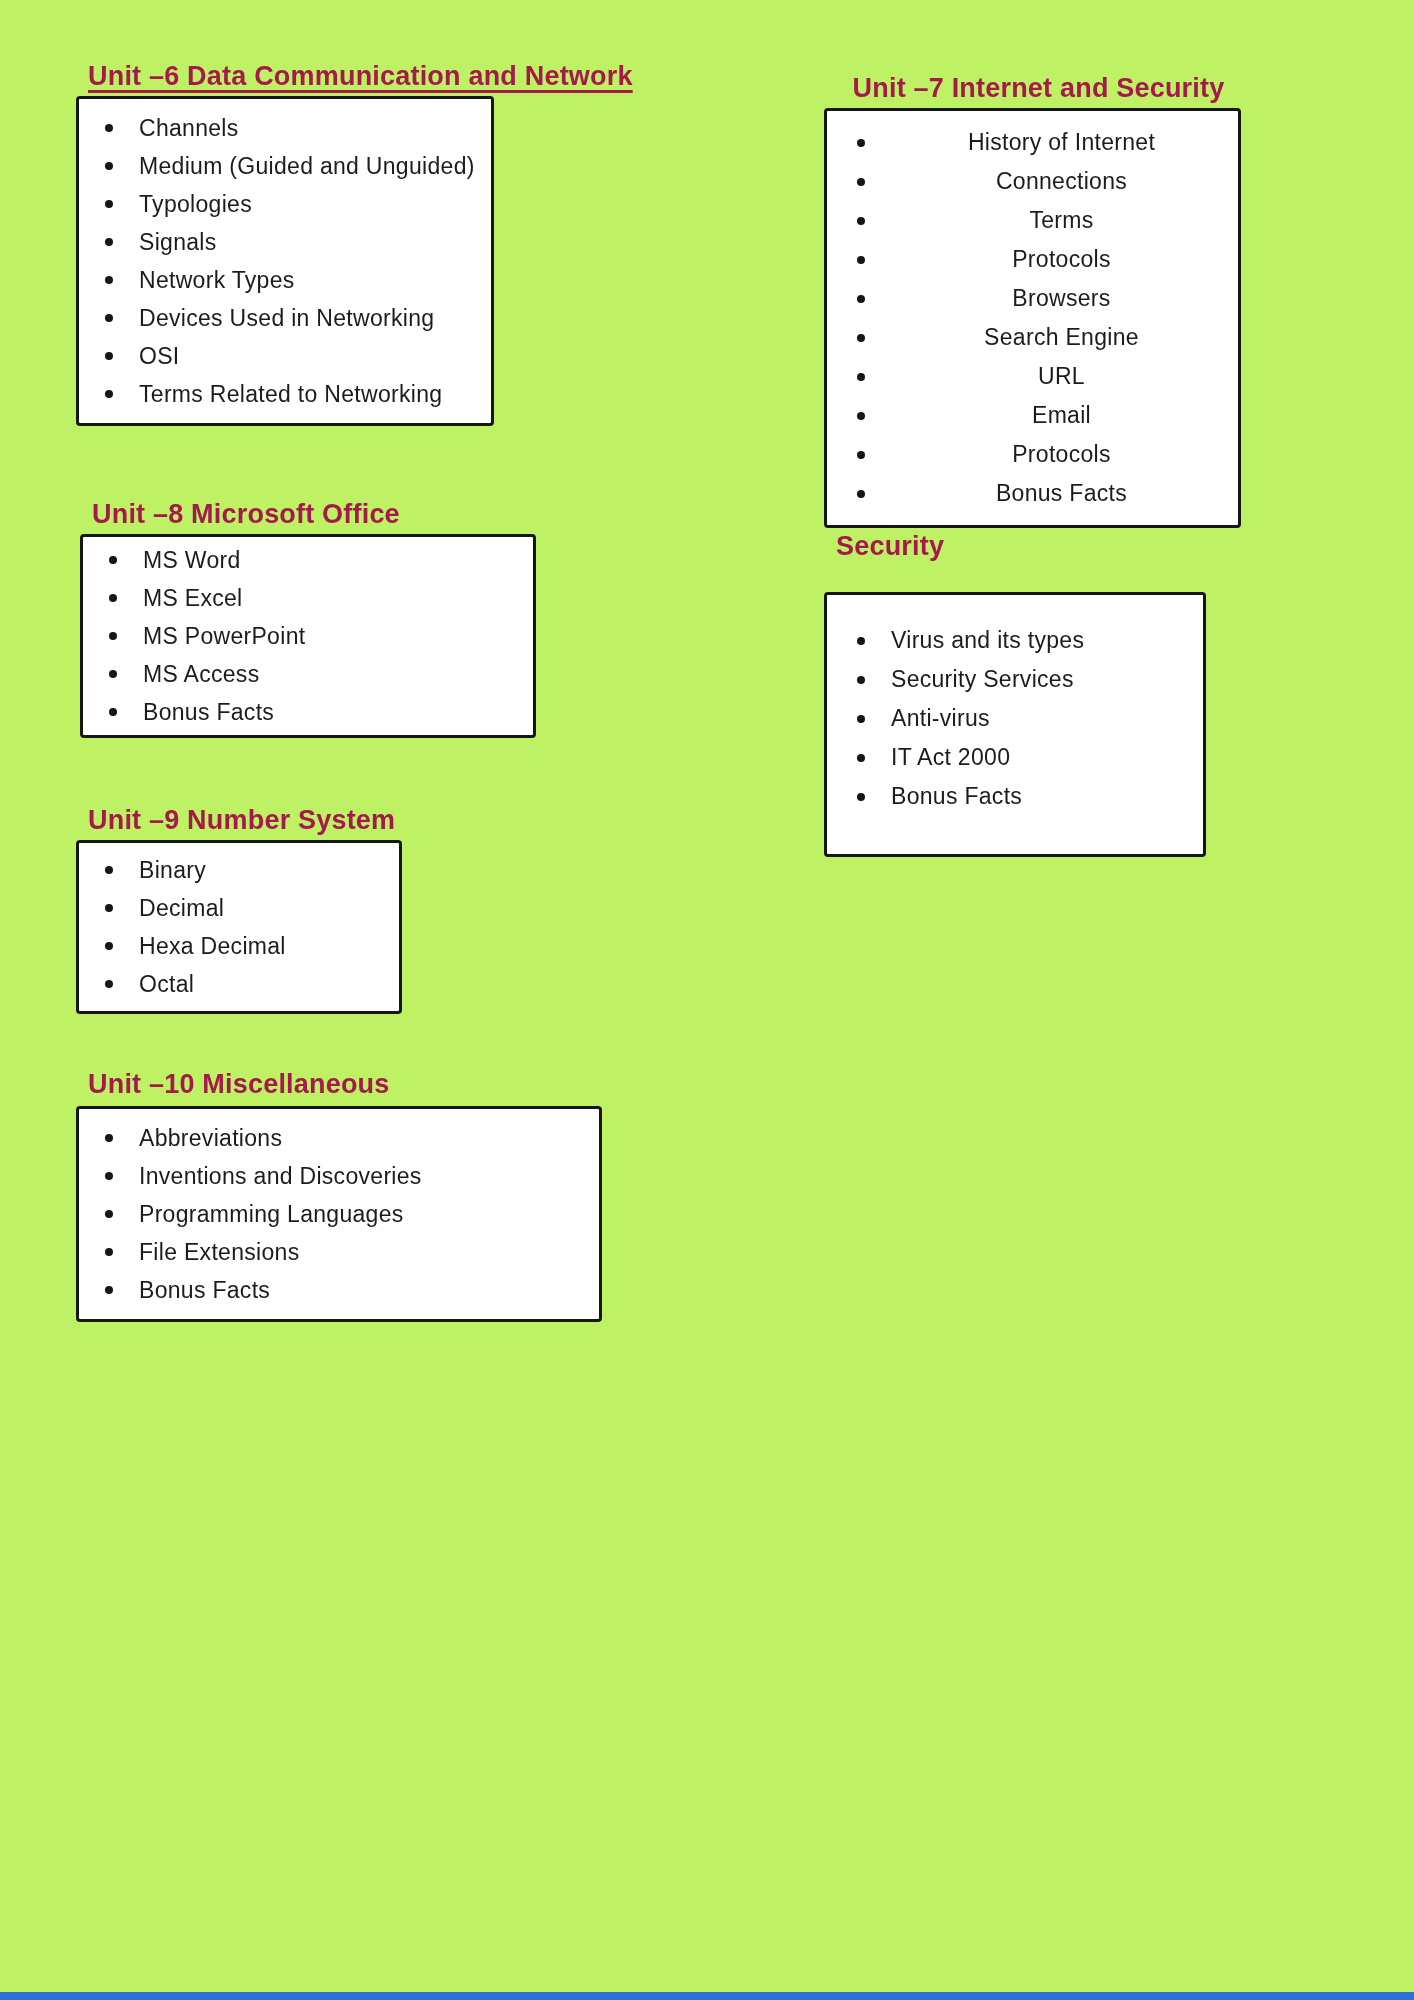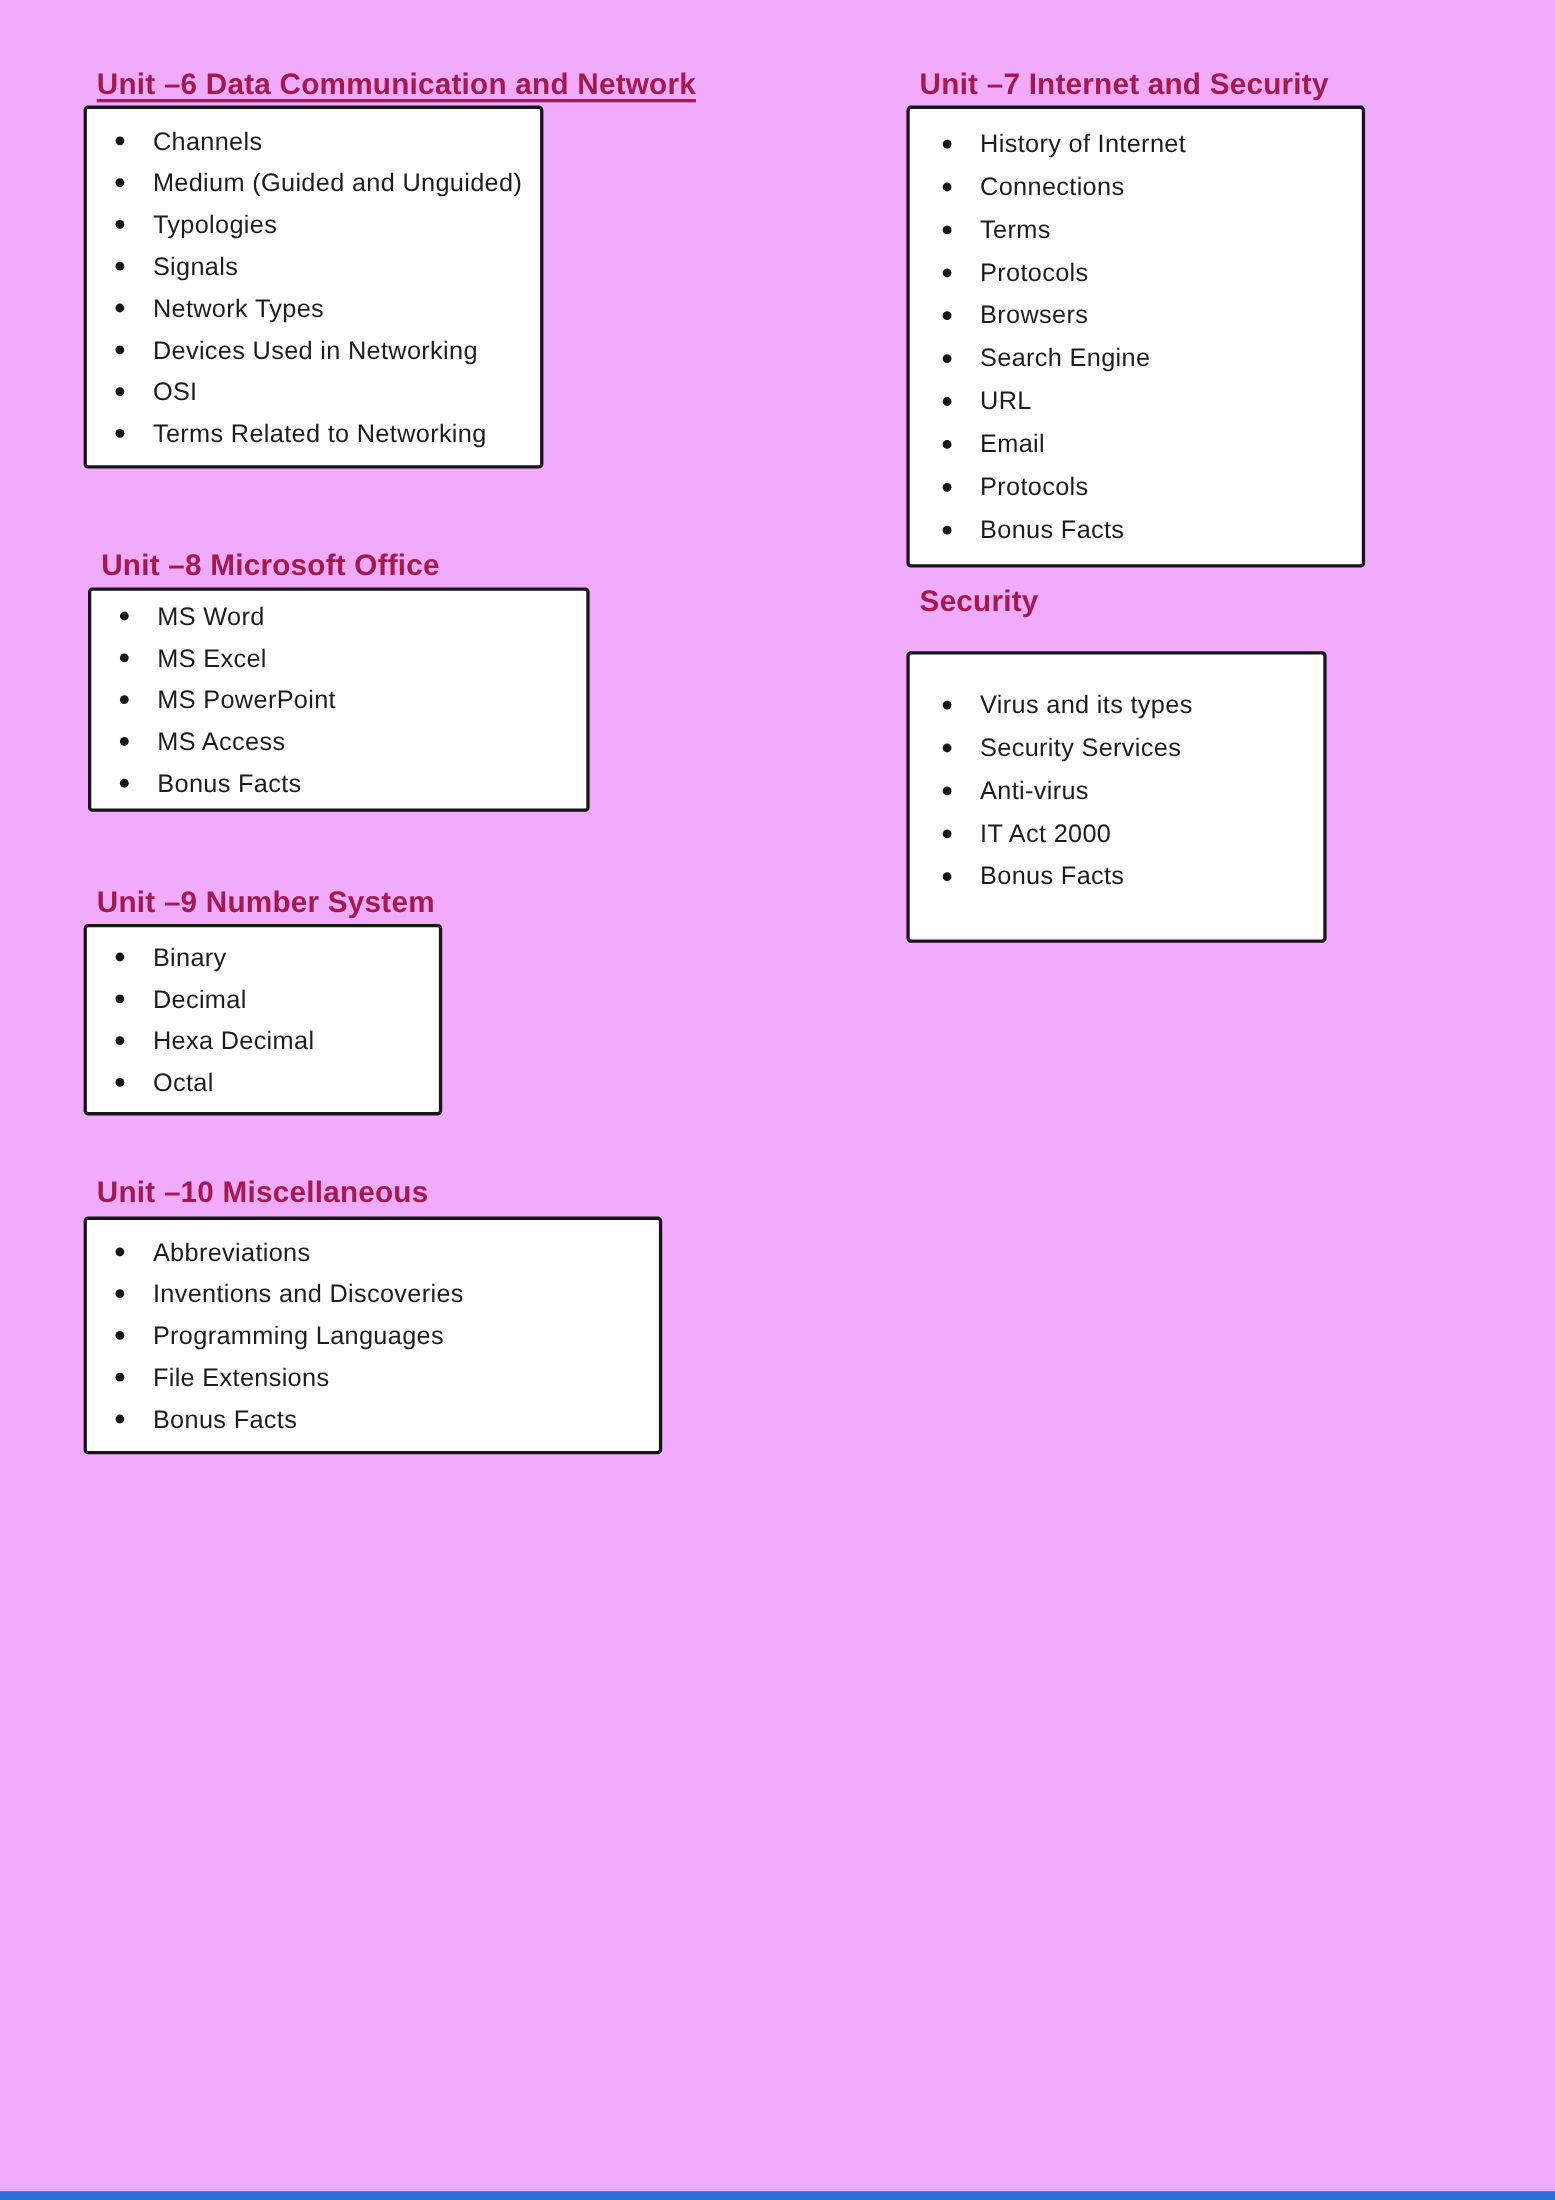--- a/index.html
+++ b/index.html
@@ -5,21 +5,21 @@
   * { margin: 0; padding: 0; box-sizing: border-box; }
   html, body { background: #ffffff; }
   body {
     font-family: "Liberation Sans", sans-serif;
     color: #1c1c1c;
   }
   .canvas {
     position: relative;
     width: 1414px;
     height: 2000px;
-    background: #f0abfc;
+    background: #bef264;
     overflow: hidden;
   }
   .section { position: absolute; }
   .section h2 {
     font-size: 27px;
     font-weight: 700;
     color: #A5194D;
     letter-spacing: 0.2px;
     margin: 0 0 4px 12px;
     line-height: 32px;
@@ -53,21 +53,21 @@
     width: 8px;
     height: 8px;
     border-radius: 50%;
     background: #161616;
   }
   
   .s-unit6  { left: 76px;  top: 60px;  }
   .s-unit6 .box  { width: 418px; padding: 10px 0; }
   .s-unit6 .box li { line-height: 38px; }
 
-  .s-unit7  { left: 824px; top: 60px;  }
+  .s-unit7  { left: 824px; top: 72px; text-align: center;  }
   .s-unit7 .box  { width: 417px; padding: 12px 0; }
   .s-unit7 .box li { line-height: 39px; padding-left: 64px; }
   .s-unit7 .box li::before { left: 30px; }
 
   .s-unit8  { left: 80px;  top: 498px; }
   .s-unit8 .box  { width: 456px; padding: 4px 0; }
   .s-unit8 .box li { line-height: 38px; }
 
   .s-unit9  { left: 76px;  top: 804px; }
   .s-unit9 .box  { width: 326px; padding: 8px 0; }

